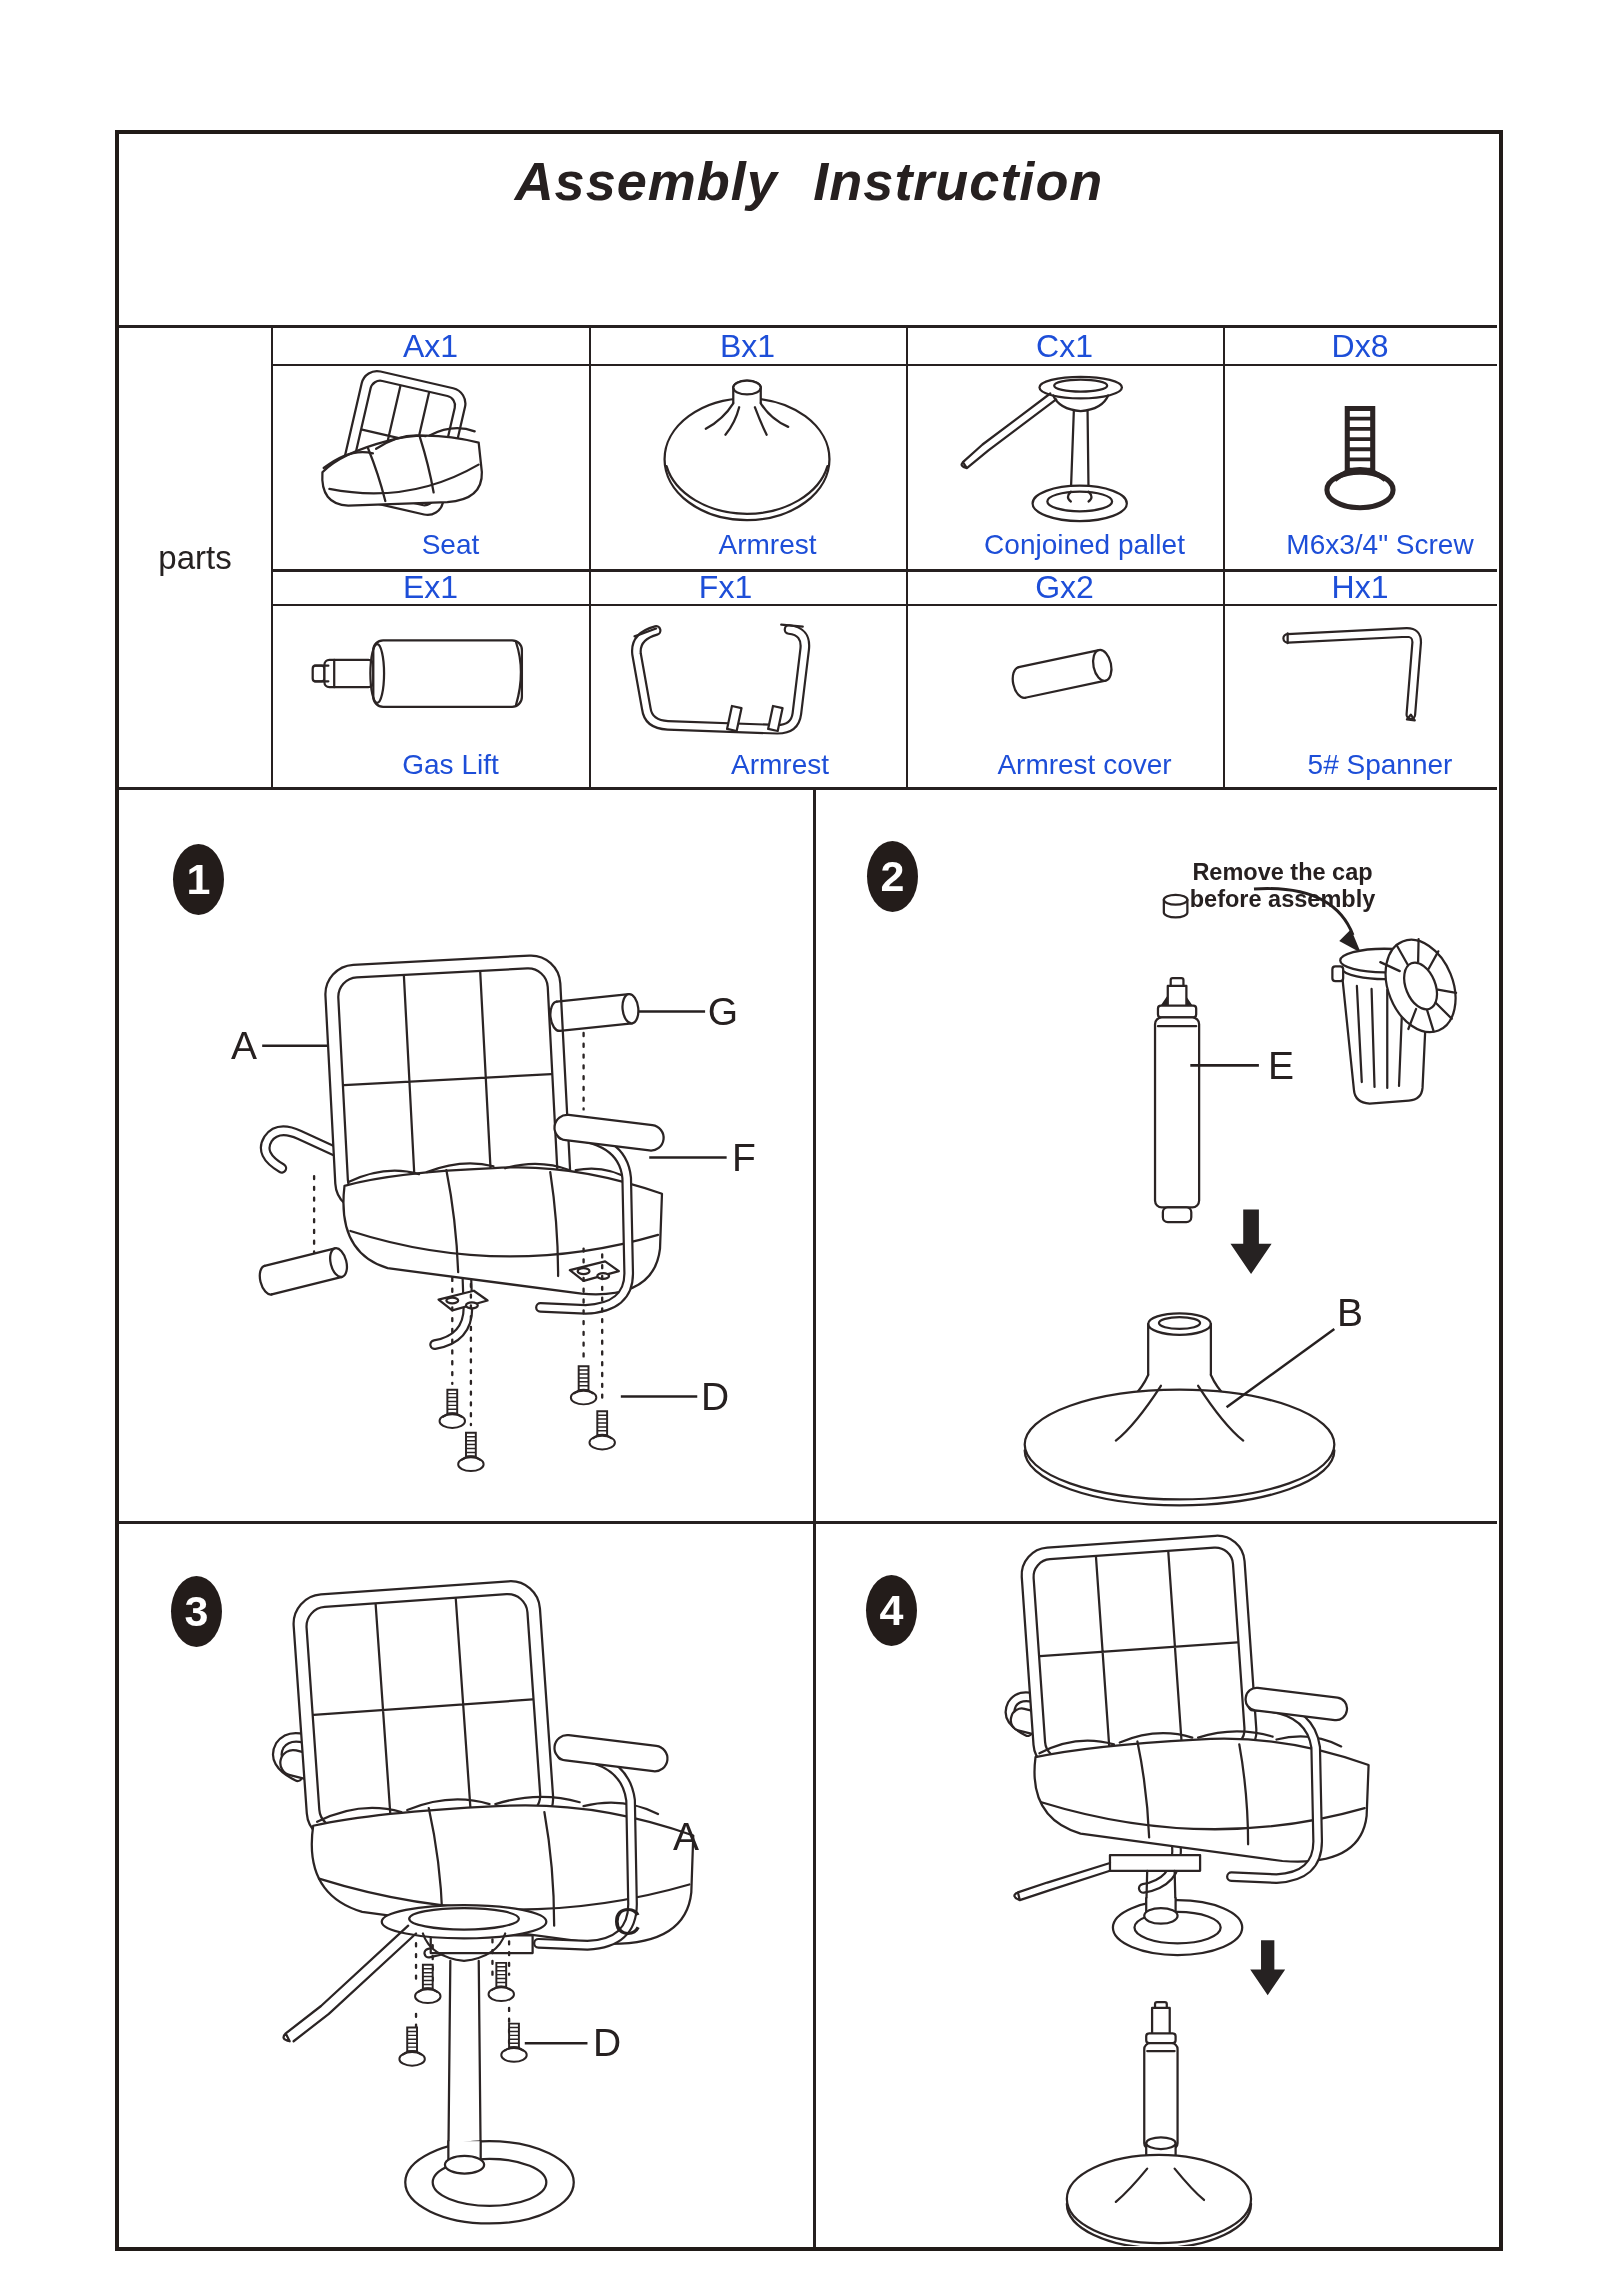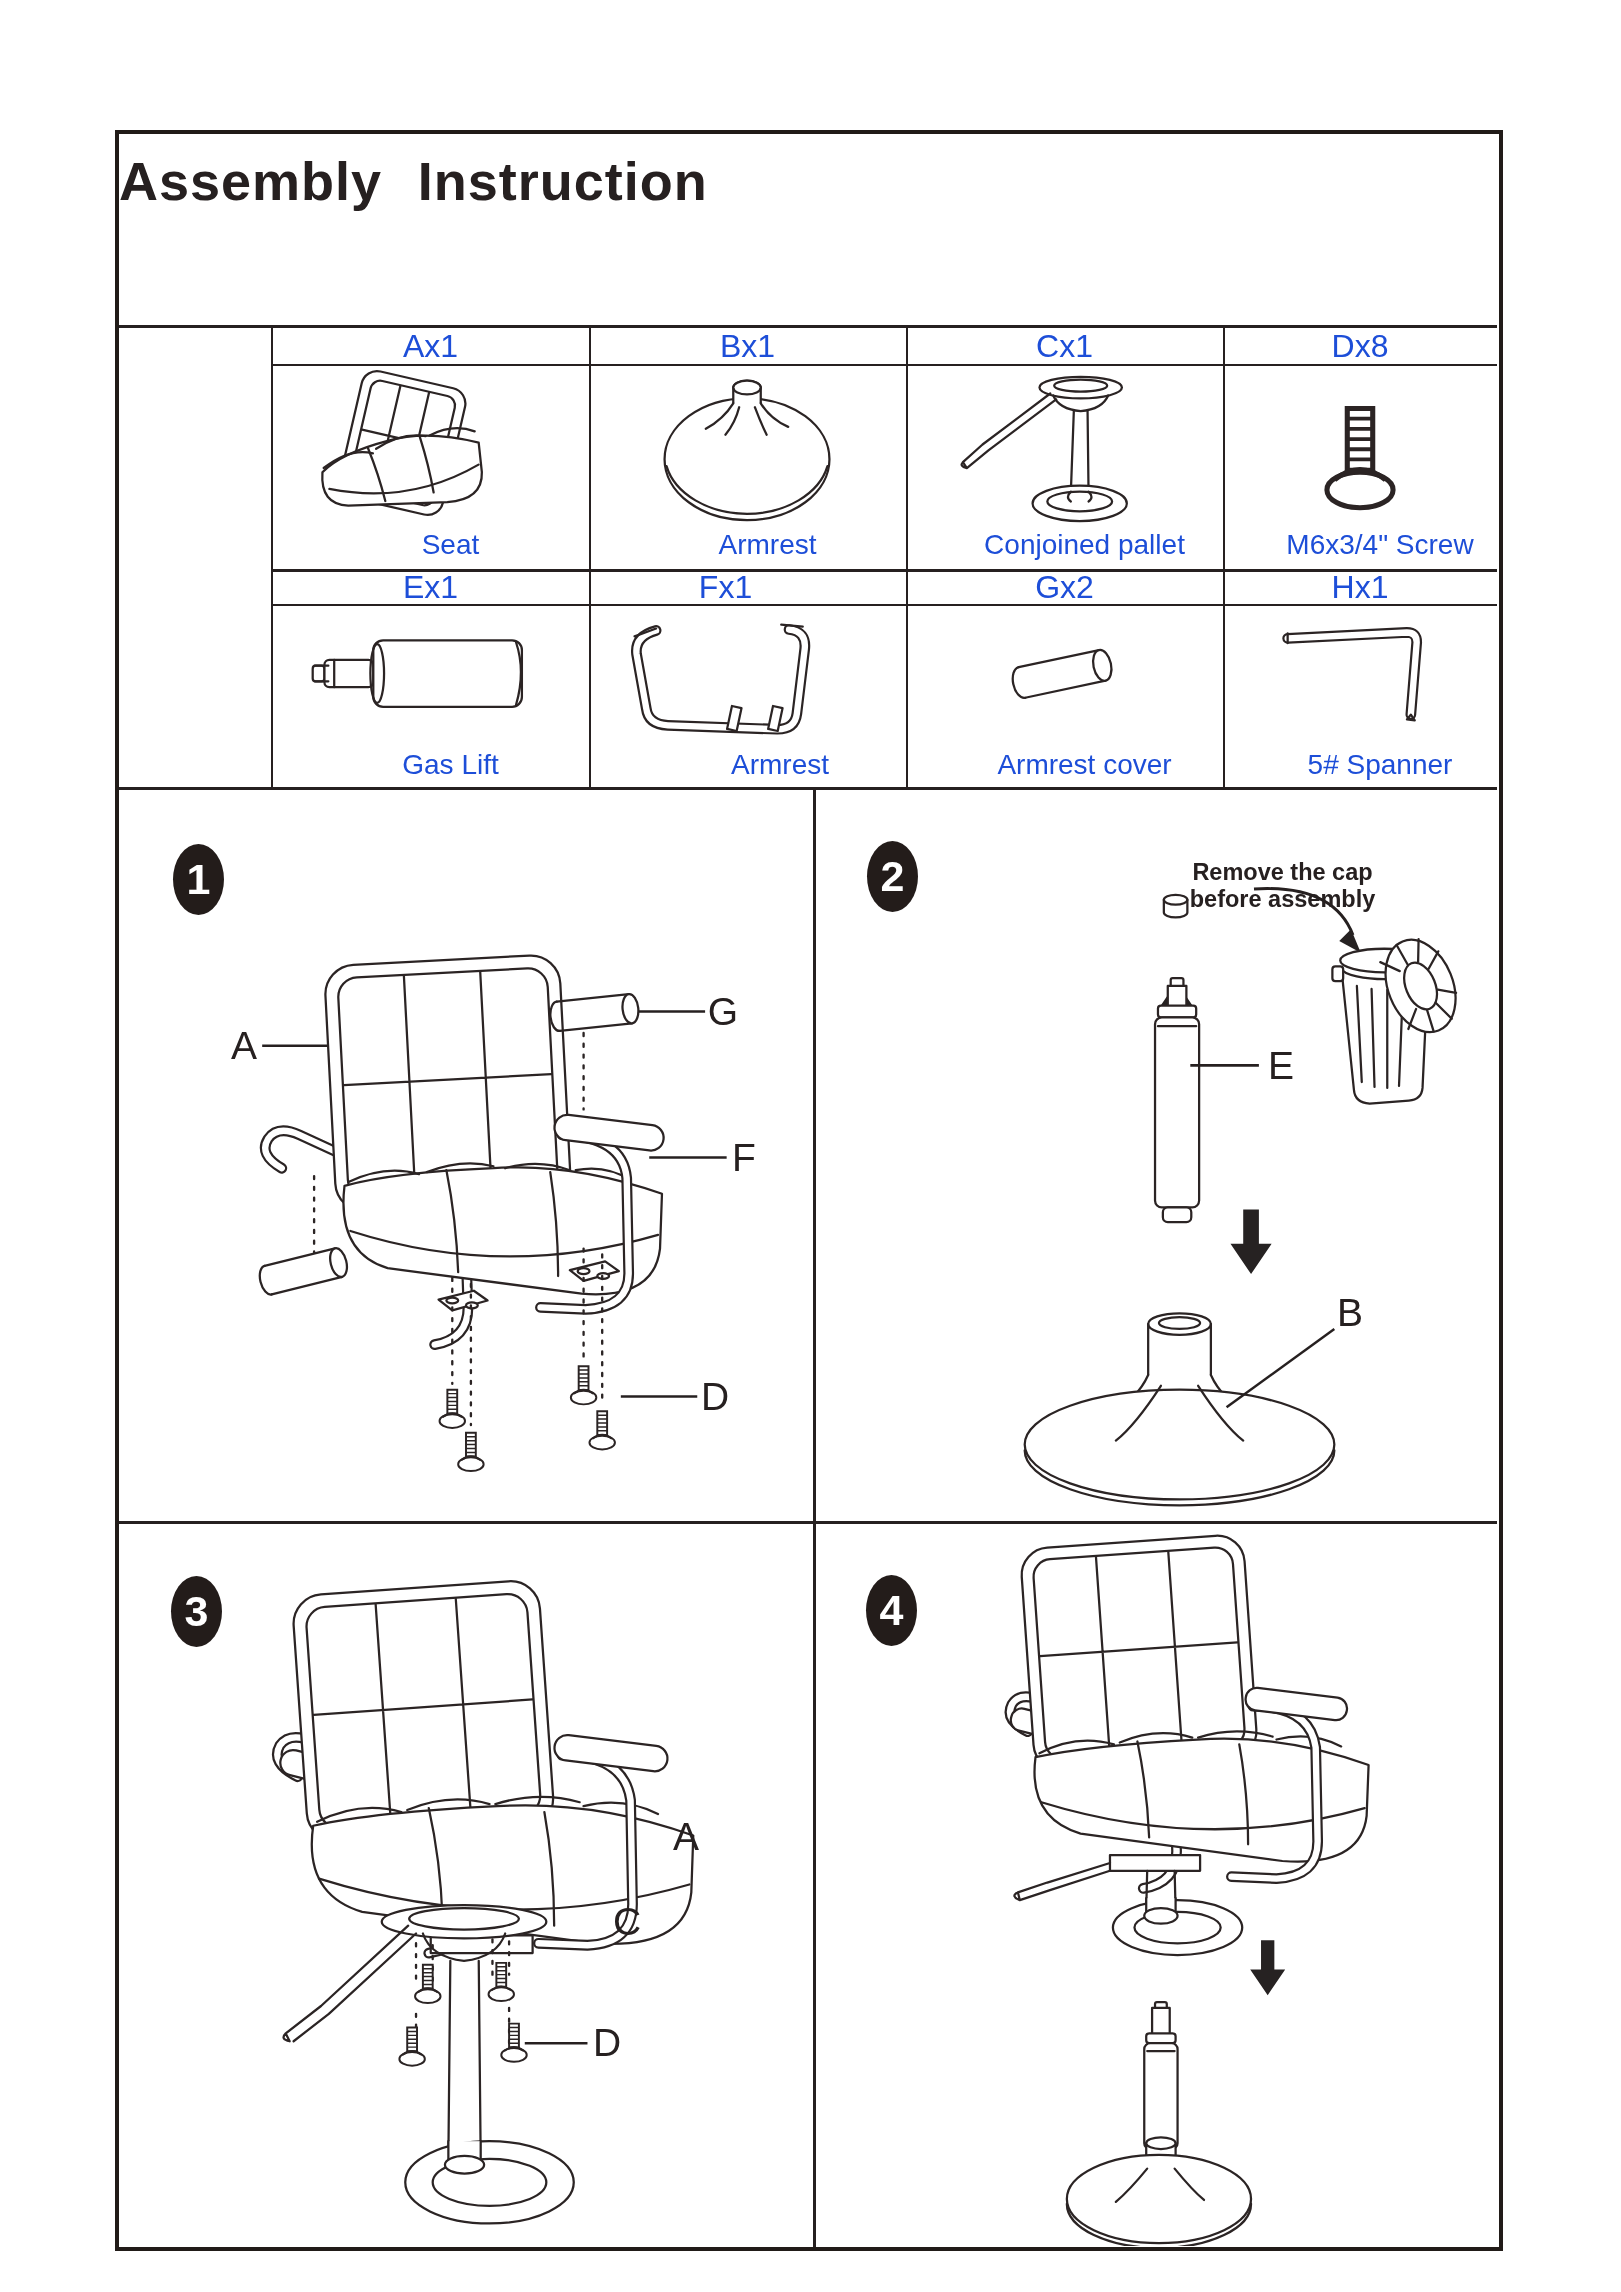--- a/index.html
+++ b/index.html
@@ -1,21 +1,21 @@
 <!DOCTYPE html>
 <html><head>
 <meta charset="utf-8">
 <style>
   html,body{margin:0;padding:0;background:#fff;}
   .page{position:relative;width:1621px;height:2293px;background:#fff;
         font-family:"Liberation Sans",sans-serif;color:#262222;overflow:hidden;}
   .frame{position:absolute;left:115px;top:130px;width:1388px;height:2121px;
          border:4.9px solid #211b18;box-sizing:border-box;background:#fff;}
-  .title{position:absolute;left:0;top:15.7px;width:100%;text-align:left;
-         font-size:54px;font-weight:bold;word-spacing:19.6px;
+  .title{position:absolute;left:0;top:15.7px;width:100%;text-align:center;
+         font-size:54px;font-weight:bold;font-style:italic;word-spacing:19.6px;
          letter-spacing:1px;color:#262020;}
   
   .parts-table{position:absolute;left:0;top:191px;width:1378px;height:465px;}
   .hline,.vline{position:absolute;background:#262020;}
   .cell-text{position:absolute;text-align:center;color:#1d4ed8;}
   .pcode{font-size:32px;height:39px;line-height:39px;}
   .pname{font-size:28px;height:39px;line-height:39px;padding-left:20px;}
   .parts-side{position:absolute;left:0;top:0;width:152px;height:465px;
               display:flex;align-items:center;justify-content:center;font-size:33px;}
   .cell-img{position:absolute;}
@@ -64,20 +64,21 @@
     <div class="hline" style="left:0;top:0;width:1378px;height:2.9px;"></div>
     <div class="hline" style="left:152px;top:39px;width:1226px;height:2px;"></div>
     <div class="hline" style="left:152px;top:244px;width:1226px;height:2.9px;"></div>
     <div class="hline" style="left:152px;top:279px;width:1226px;height:2px;"></div>
     <div class="hline" style="left:0;top:462px;width:1378px;height:2.9px;"></div>
     <div class="vline" style="left:152px;top:0;width:2px;height:465px;"></div>
     <div class="vline" style="left:470px;top:0;width:2px;height:465px;"></div>
     <div class="vline" style="left:787px;top:0;width:2px;height:465px;"></div>
     <div class="vline" style="left:1104px;top:0;width:2px;height:465px;"></div>
 
+    <div class="parts-side">parts</div>
 
     <div class="cell-text pcode" style="left:152px;top:2px;width:319px;">Ax1</div>
     <div class="cell-text pcode" style="left:470px;top:2px;width:317px;">Bx1</div>
     <div class="cell-text pcode" style="left:787px;top:2px;width:317px;">Cx1</div>
     <div class="cell-text pcode" style="left:1104px;top:2px;width:274px;">Dx8</div>
 
     <div class="cell-text pname" style="left:152px;top:200px;width:319px;">Seat</div>
     <div class="cell-text pname" style="left:470px;top:200px;width:317px;">Armrest</div>
     <div class="cell-text pname" style="left:787px;top:200px;width:317px;">Conjoined pallet</div>
     <div class="cell-text pname" style="left:1104px;top:200px;width:274px;">M6x3/4" Screw</div>

